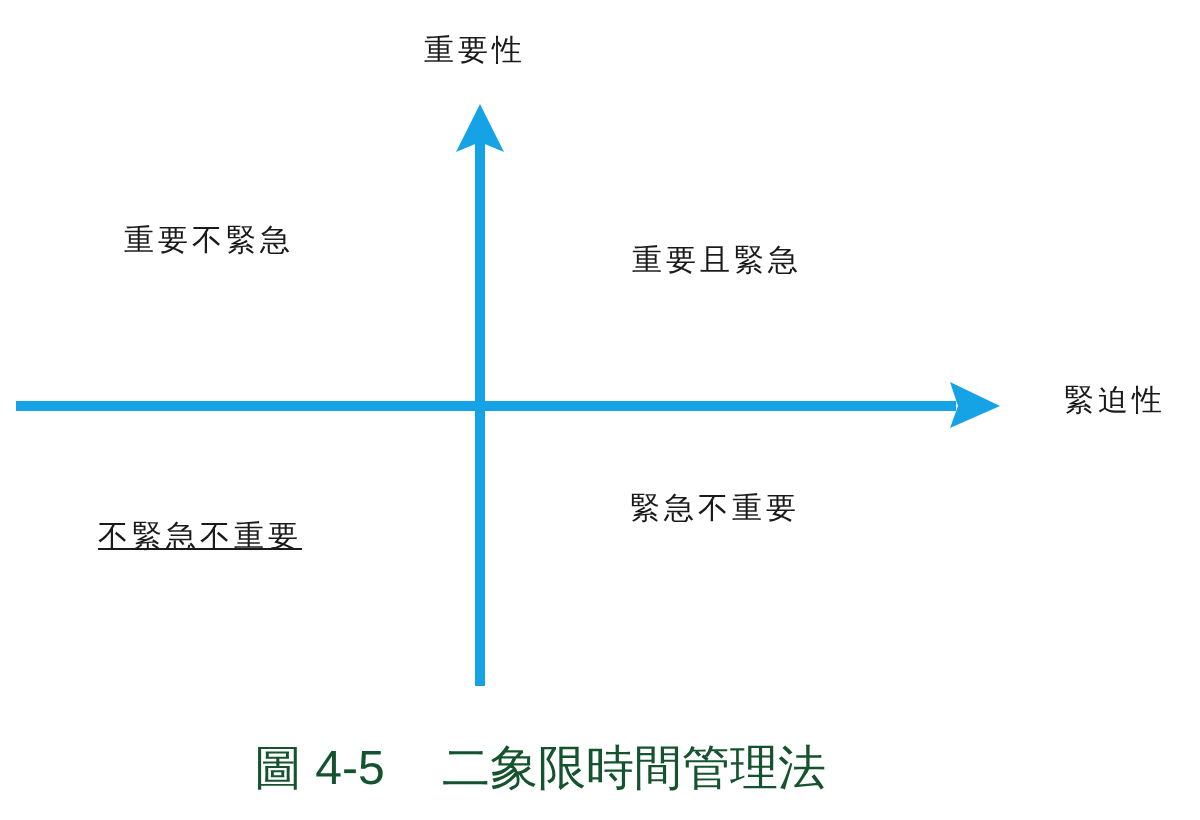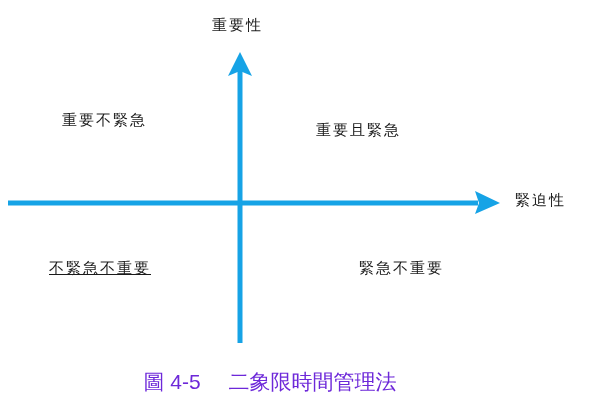--- a/index.html
+++ b/index.html
@@ -1,37 +1,37 @@
 <!DOCTYPE html>
 <html><head>
 <meta charset="utf-8">
 <style>
   html,body{margin:0;padding:0;background:#ffffff;}
   body{width:600px;height:410px;position:relative;overflow:hidden;
        font-family:"DejaVu Sans",sans-serif;color:#1a1a1a;}
   .lbl{position:absolute;font-size:15px;letter-spacing:2px;white-space:nowrap;font-weight:300;}
   svg.axes{position:absolute;left:0;top:0;}
   .caption{position:absolute;left:0;width:540px;top:368px;text-align:center;
-           font-family:"Liberation Sans",sans-serif;font-size:21px;color:#6d28d9;}
+           font-family:"Liberation Sans",sans-serif;font-size:24px;color:#14532d;}
   .caption .num{margin-right:22px;}
 </style>
 </head>
 <body>
 
 <svg class="axes" width="600" height="410">
   <line x1="8" y1="203" x2="478" y2="203" stroke="#16A3E6" stroke-width="5"></line>
   <polygon points="475,191 500,203 475,214 479,203" fill="#16A3E6"></polygon>
   <line x1="240" y1="343" x2="240" y2="70" stroke="#16A3E6" stroke-width="5"></line>
   <polygon points="228,76 240,52 252,76 240,71" fill="#16A3E6"></polygon>
 </svg>
 
 <div class="lbl" style="left:212px;top:16px;">重要性</div>
-<div class="lbl" style="left:515px;top:191px;">緊迫性</div>
+<div class="lbl" style="left:532px;top:191px;">緊迫性</div>
 
 <div class="lbl" style="left:62px;top:111px;">重要不緊急</div>
 <div class="lbl" style="left:316px;top:121px;">重要且緊急</div>
 <div class="lbl" style="left:49px;top:259px;text-decoration:underline;">不緊急不重要</div>
-<div class="lbl" style="left:315px;top:259px;margin-left:44px;">緊急不重要</div>
+<div class="lbl" style="left:315px;top:245px;">緊急不重要</div>
 
 <div class="caption">
   <span class="num">圖 4-5</span>
   <span>二象限時間管理法</span>
 </div>
 
 </body></html>

